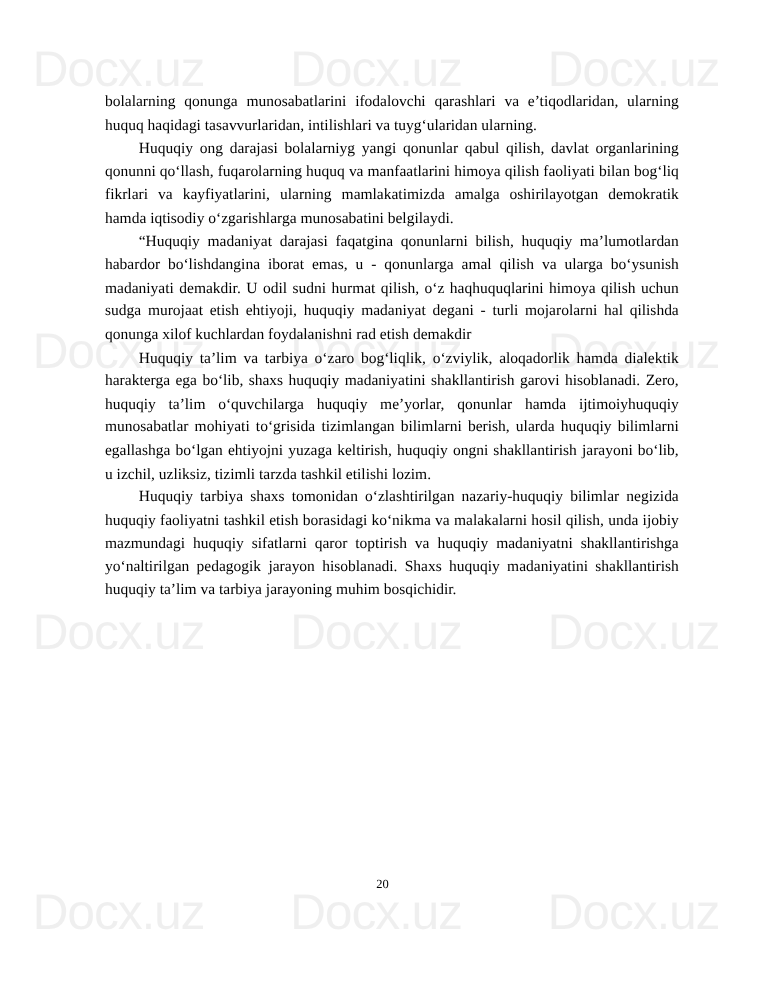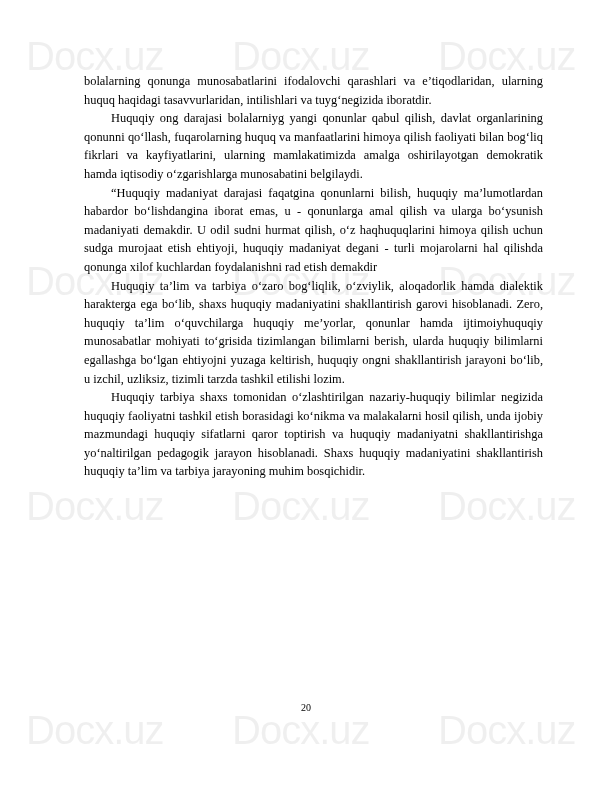--- a/index.html
+++ b/index.html
@@ -55,21 +55,21 @@
 
   <div class="watermark" style="left:26px; top:484px;">Docx.uz</div>
   <div class="watermark" style="left:232px; top:484px;">Docx.uz</div>
   <div class="watermark" style="left:438px; top:484px;">Docx.uz</div>
 
   <div class="watermark" style="left:26px; top:708px;">Docx.uz</div>
   <div class="watermark" style="left:232px; top:708px;">Docx.uz</div>
   <div class="watermark" style="left:438px; top:708px;">Docx.uz</div>
 
   <div class="body-text">
-    <p class="no-indent">bolalarning qonunga munosabatlarini ifodalovchi qarashlari va e’tiqodlaridan, ularning huquq haqidagi tasavvurlaridan, intilishlari va tuyg‘negizida iboratdir.</p>
+    <p class="no-indent">bolalarning qonunga munosabatlarini ifodalovchi qarashlari va e’tiqodlaridan, ularning huquq haqidagi tasavvurlaridan, intilishlari va tuyg‘ularidan ularning.</p>
     <p>Huquqiy ong darajasi bolalarniyg yangi qonunlar qabul qilish, davlat organlarining qonunni qo‘llash, fuqarolarning huquq va manfaatlarini himoya qilish faoliyati bilan bog‘liq fikrlari va kayfiyatlarini, ularning mamlakatimizda amalga oshirilayotgan demokratik hamda iqtisodiy o‘zgarishlarga munosabatini belgilaydi.</p>
     <p>“Huquqiy madaniyat darajasi faqatgina qonunlarni bilish, huquqiy ma’lumotlardan habardor bo‘lishdangina iborat emas, u - qonunlarga amal qilish va ularga bo‘ysunish madaniyati demakdir. U odil sudni hurmat qilish, o‘z haqhuquqlarini himoya qilish uchun sudga murojaat etish ehtiyoji, huquqiy madaniyat degani - turli mojarolarni hal qilishda qonunga xilof kuchlardan foydalanishni rad etish demakdir</p>
     <p>Huquqiy ta’lim va tarbiya o‘zaro bog‘liqlik, o‘zviylik, aloqadorlik hamda dialektik  harakterga ega bo‘lib, shaxs huquqiy madaniyatini shakllantirish garovi hisoblanadi. Zero, huquqiy ta’lim o‘quvchilarga huquqiy me’yorlar, qonunlar hamda ijtimoiyhuquqiy munosabatlar mohiyati to‘grisida tizimlangan bilimlarni berish, ularda huquqiy bilimlarni egallashga bo‘lgan ehtiyojni yuzaga keltirish, huquqiy ongni shakllantirish jarayoni bo‘lib, u izchil, uzliksiz, tizimli tarzda tashkil etilishi lozim.</p>
     <p>Huquqiy tarbiya shaxs tomonidan o‘zlashtirilgan nazariy-huquqiy bilimlar negizida huquqiy faoliyatni tashkil etish borasidagi ko‘nikma va malakalarni hosil qilish, unda ijobiy mazmundagi huquqiy sifatlarni qaror toptirish va huquqiy madaniyatni shakllantirishga yo‘naltirilgan pedagogik jarayon hisoblanadi. Shaxs huquqiy madaniyatini shakllantirish huquqiy ta’lim va tarbiya jarayoning muhim bosqichidir.</p>
   </div>
 
   <div class="page-number">20</div>
 </div>
 
 </body></html>

